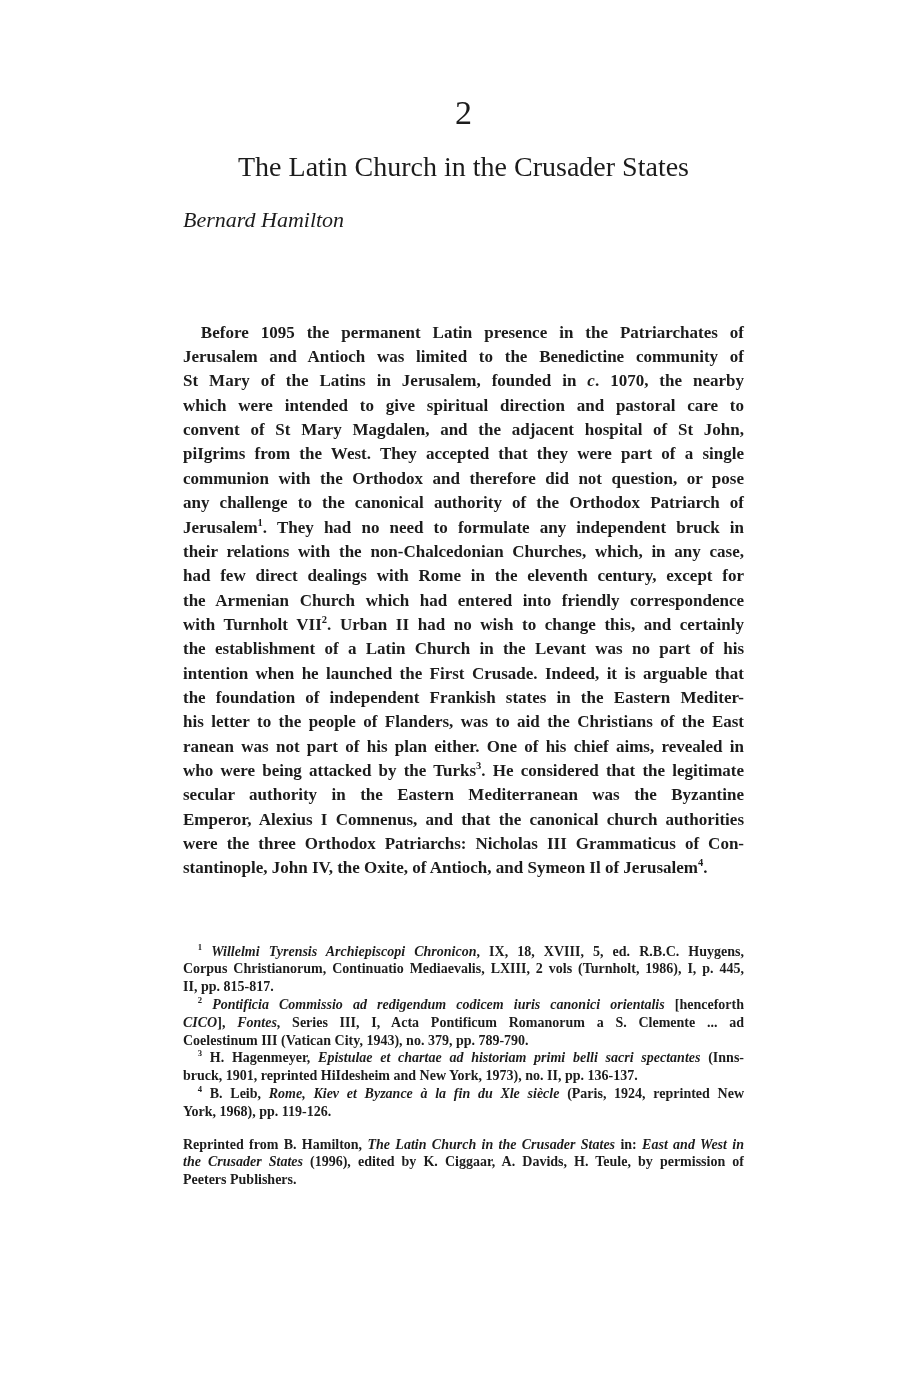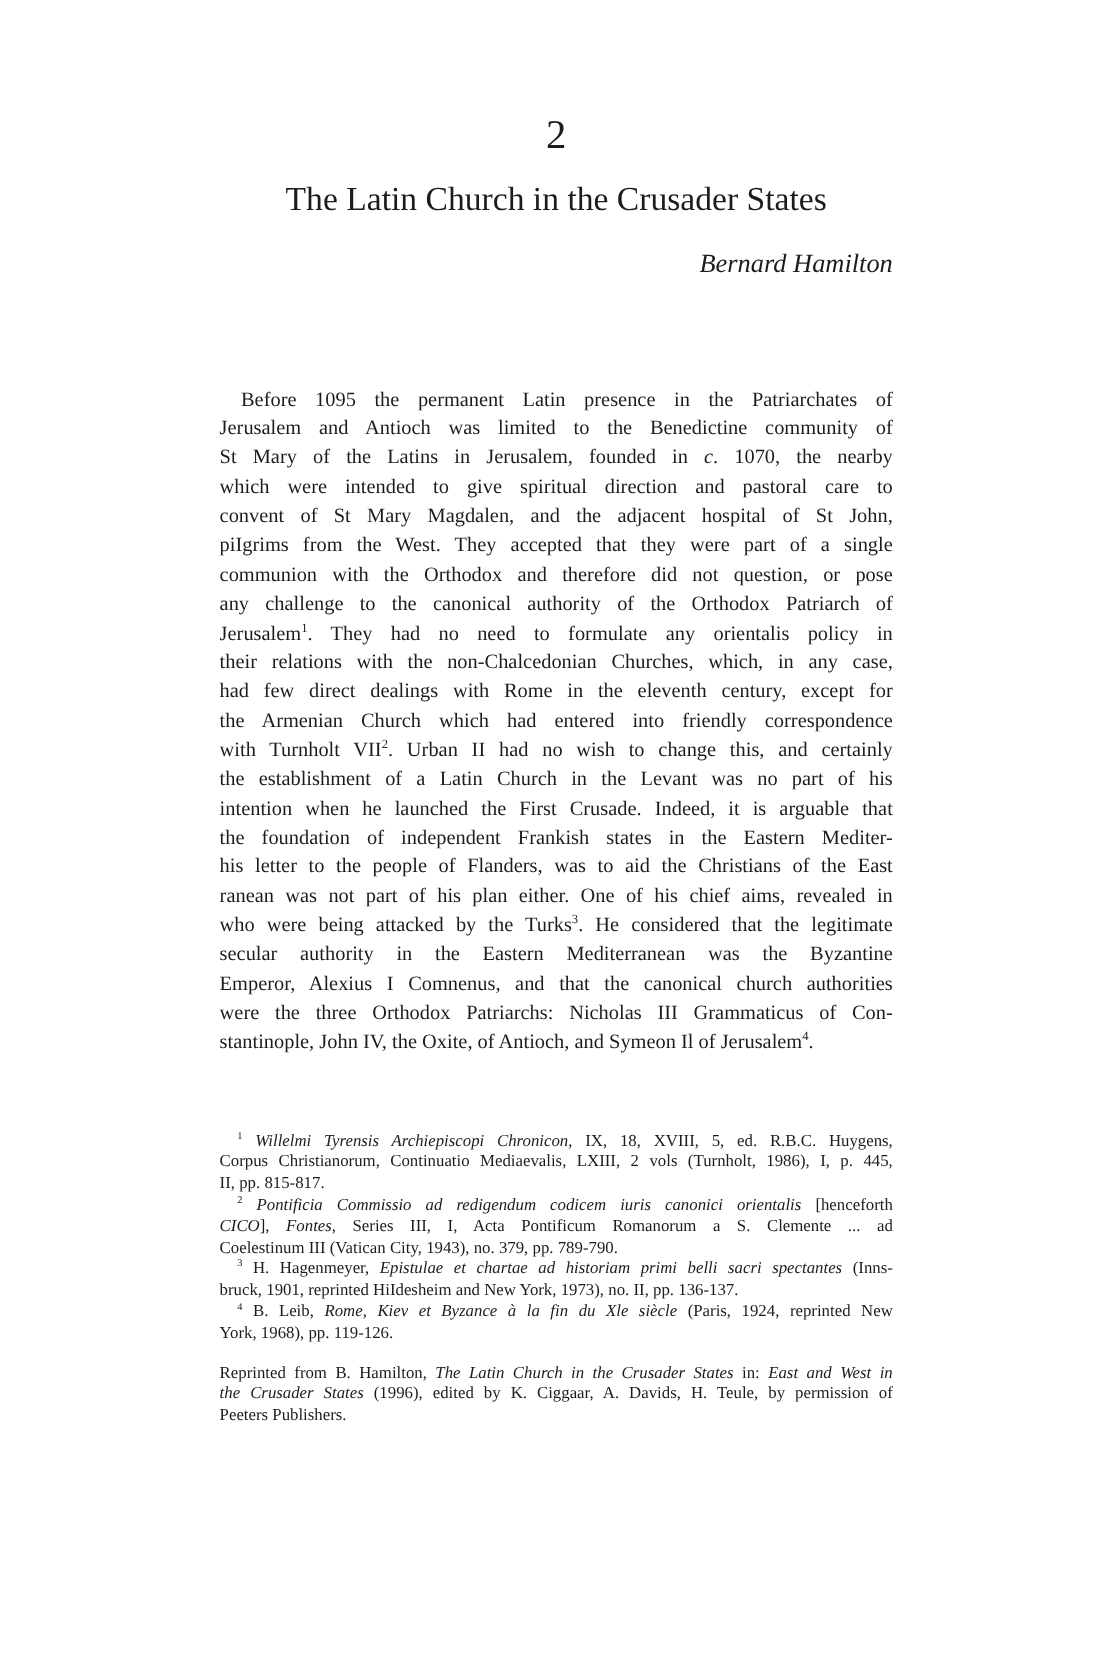--- a/index.html
+++ b/index.html
@@ -26,21 +26,21 @@
   }
   .title {
     margin-top: 14px;
     text-align: center;
     font-size: 28px;
     line-height: 38px;
     font-weight: normal;
   }
   .author {
     margin-top: 8px;
-    text-align: right;
+    text-align: left;
     font-size: 22px;
     line-height: 30px;
     font-style: italic;
   }
   .body-text {
     margin-top: 86px;
     font-size: 17px;
     line-height: 24.35px;
   }
   .footnotes {
@@ -49,20 +49,21 @@
     line-height: 17.8px;
   }
   .reprint {
     margin-top: 15px;
     font-size: 14px;
     line-height: 17.8px;
   }
   .line {
     text-align: justify;
     text-align-last: justify;
+    font-weight: bold;
   }
   .line.no-just { text-align-last: left; }
   .line.indent { text-indent: 1.05em; }
   .i { font-style: italic; }
   .sup {
     font-size: 62%;
     vertical-align: super;
     line-height: 0;
   }
 </style>
@@ -77,21 +78,21 @@
 
     <div class="body-text">
         <div class="line indent"><span>Before 1095 the permanent Latin presence in the Patriarchates of</span></div>
         <div class="line"><span>Jerusalem and Antioch was limited to the Benedictine community of</span></div>
         <div class="line"><span>St Mary of the Latins in Jerusalem, founded in </span><span class="i">c</span><span>. 1070, the nearby</span></div>
         <div class="line"><span>which were intended to give spiritual direction and pastoral care to</span></div>
         <div class="line"><span>convent of St Mary Magdalen, and the adjacent hospital of St John,</span></div>
         <div class="line"><span>piIgrims from the West. They accepted that they were part of a single</span></div>
         <div class="line"><span>communion with the Orthodox and therefore did not question, or pose</span></div>
         <div class="line"><span>any challenge to the canonical authority of the Orthodox Patriarch of</span></div>
-        <div class="line"><span>Jerusalem</span><span class="sup">1</span><span>. They had no need to formulate any orientalis policy in</span></div>
+        <div class="line"><span>Jerusalem</span><span class="sup">1</span><span>. They had no need to formulate any independent bruck in</span></div>
         <div class="line"><span>their relations with the non-Chalcedonian Churches, which, in any case,</span></div>
         <div class="line"><span>had few direct dealings with Rome in the eleventh century, except for</span></div>
         <div class="line"><span>the Armenian Church which had entered into friendly correspondence</span></div>
         <div class="line"><span>with Turnholt VII</span><span class="sup">2</span><span>. Urban II had no wish to change this, and certainly</span></div>
         <div class="line"><span>the establishment of a Latin Church in the Levant was no part of his</span></div>
         <div class="line"><span>intention when he launched the First Crusade. Indeed, it is arguable that</span></div>
         <div class="line"><span>the foundation of independent Frankish states in the Eastern Mediter-</span></div>
         <div class="line"><span>his letter to the people of Flanders, was to aid the Christians of the East</span></div>
         <div class="line"><span>ranean was not part of his plan either. One of his chief aims, revealed in</span></div>
         <div class="line"><span>who were being attacked by the Turks</span><span class="sup">3</span><span>. He considered that the legitimate</span></div>

